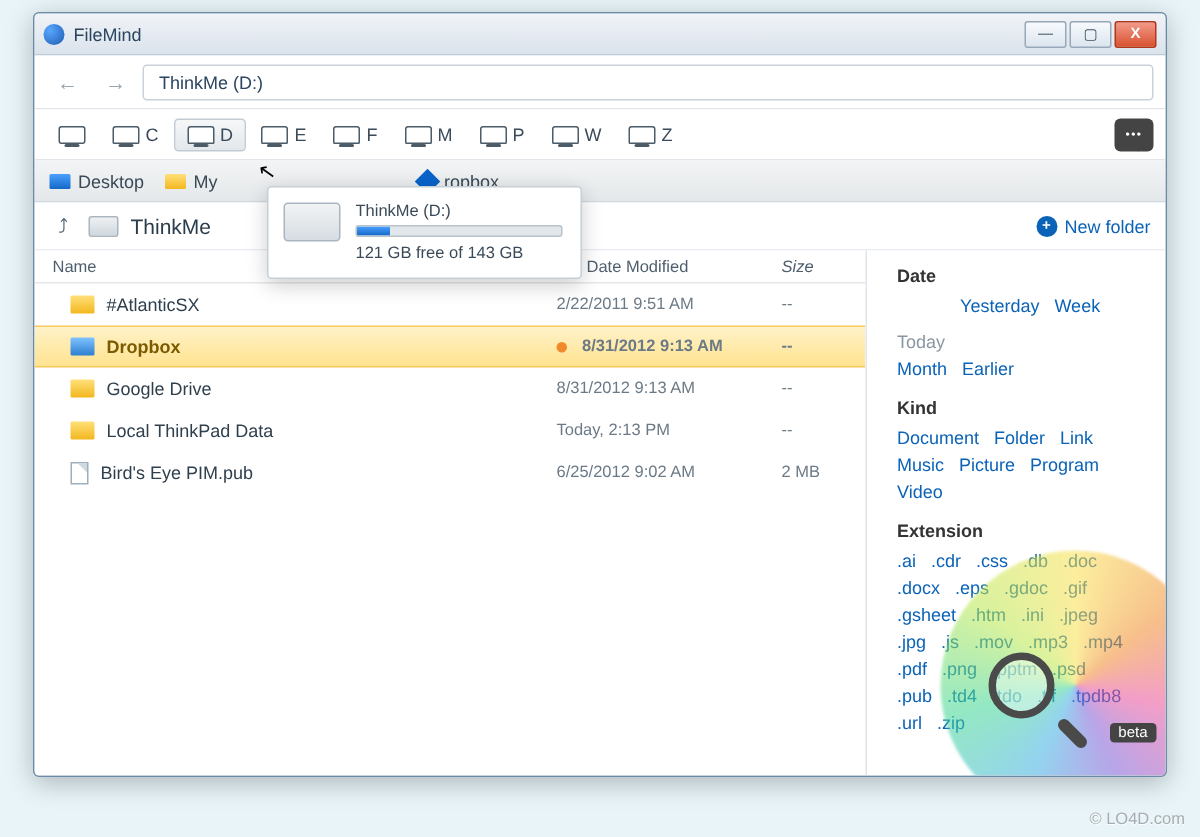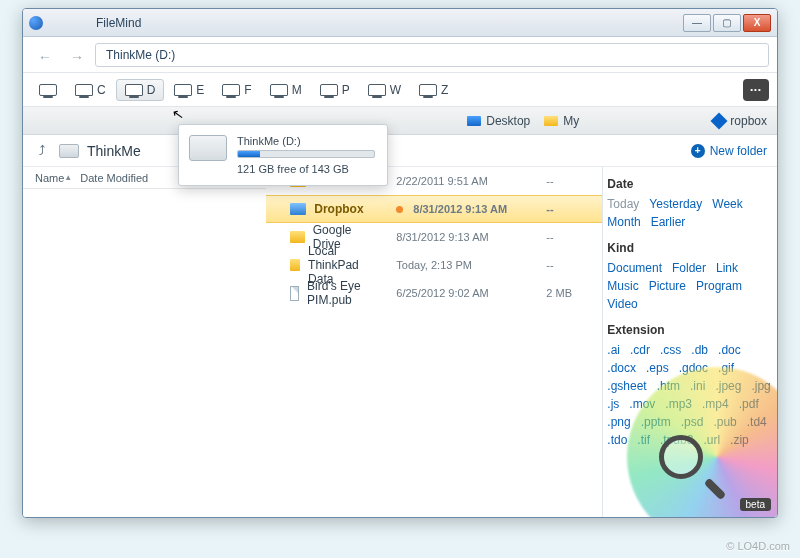--- a/index.html
+++ b/index.html
@@ -1,73 +1,73 @@
 <!DOCTYPE html>
 <html><head>
 <meta charset="utf-8">
 <style>
 * { box-sizing: border-box; margin: 0; padding: 0; }
 body { font-family: "Segoe UI", Tahoma, sans-serif; font-size: 12px; background: #e8f4f8; width: 800px; height: 558px; position: relative; overflow: hidden; }
 .window { position: absolute; left: 22px; top: 8px; width: 756px; height: 510px; background: #fff; border: 1px solid #6a8aa6; border-radius: 4px; box-shadow: 0 4px 18px rgba(0,0,0,0.25); overflow: hidden; }
-.titlebar { height: 28px; background: linear-gradient(#f0f3f7,#dbe3ec); display: flex; align-items: center; padding: 0 6px; border-bottom: 1px solid #bcc9d6; gap: 47px; }
+.titlebar { height: 28px; background: linear-gradient(#f0f3f7,#dbe3ec); display: flex; align-items: center; padding: 0 6px; border-bottom: 1px solid #bcc9d6; }
 .titlebar .app-icon { width: 14px; height: 14px; border-radius: 50%; background: radial-gradient(circle at 30% 30%, #5aa6ff,#1b5db0); margin-right: 6px; }
 .titlebar .title { color: #2b4560; font-size: 12px; }
 .winbtns { margin-left: auto; display: flex; gap: 2px; }
 .winbtn { width: 28px; height: 18px; border: 1px solid #97a8b8; background: linear-gradient(#f7fafd,#dce5ee); display: flex; align-items: center; justify-content: center; font-size: 10px; color: #435566; border-radius: 2px; }
 .winbtn.close { background: linear-gradient(#f29a8a,#d85230); color: #fff; border-color: #b1371b; font-weight: bold; }
 .addrrow { height: 36px; display: flex; align-items: center; padding: 4px 8px; gap: 4px; background: #fff; border-bottom: 1px solid #e2e6ea; }
 .navbtn { width: 28px; height: 26px; display: flex; align-items: center; justify-content: center; color: #9aa7b2; font-size: 14px; border-radius: 3px; }
 .addrfield { flex: 1; height: 24px; border: 1px solid #c9d2db; border-radius: 3px; background: #fff; display: flex; align-items: center; padding: 0 10px; font-size: 12px; color: #2b4560; }
 .drvrow { height: 34px; display: flex; align-items: center; padding: 0 8px; gap: 2px; background: #fff; border-bottom: 1px solid #e2e6ea; }
 .drv { display: flex; align-items: center; gap: 4px; padding: 3px 8px; color: #3a4a58; font-size: 12px; border-radius: 3px; }
 .drv.active { background: linear-gradient(#f5f7f8,#e4e8eb); border: 1px solid #c2ccd4; }
 .drv-icon { width: 18px; height: 12px; border: 1.5px solid #4b5b68; border-radius: 2px 2px 1px 1px; position: relative; background: #fff; }
 .drv-icon::after { content:""; position:absolute; left:3px; right:3px; bottom:-3px; height:2px; background:#4b5b68; border-radius:1px;}
 .drv-icon.monitor { border-radius: 2px; width:18px; height:12px;}
 .speech { margin-left: auto; width: 26px; height: 22px; background:#444; border-radius:4px; position: relative; display:flex; align-items:center; justify-content:center; color:#fff; font-size:8px; letter-spacing:1px;}
 .speech::after{content:""; position:absolute; bottom:-4px; right:6px; border:4px solid transparent; border-top-color:#444;}
-.bcrow { height: 28px; background: linear-gradient(#f2f4f5,#e5e8ea); display: flex; align-items: center; padding: 0 10px; gap: 14px; font-size: 12px; color: #3a4a58; border-bottom: 1px solid #d1d8dd; justify-content: flex-end; }
+.bcrow { height: 28px; background: linear-gradient(#f2f4f5,#e5e8ea); display: flex; align-items: center; padding: 0 10px; gap: 14px; font-size: 12px; color: #3a4a58; border-bottom: 1px solid #d1d8dd; }
 .bc-item { display: flex; align-items: center; gap: 5px; }
 .bc-desktop-ic { width:14px; height:10px; background:linear-gradient(#4aa0ff,#1468c7); border-radius:1px;}
 .bc-fold-ic { width:14px; height:10px; background:linear-gradient(#ffe07a,#f3b71e); border-radius:1px;}
 .bc-dbx-ic { width:12px; height:12px; background:#0a63c9; transform:rotate(45deg);}
 .locrow { height: 32px; display: flex; align-items: center; padding: 0 10px; gap: 8px; background:#fff; border-bottom: 1px solid #e8ecf0;}
 .upbtn { width:18px; height:18px; display:flex; align-items:center; justify-content:center; color:#4e6172; font-size:13px;}
 .drvic { width:20px; height:14px; background:linear-gradient(#eef1f3,#cfd7dd); border:1px solid #a9b5bf; border-radius:2px;}
 .locname { font-size: 14px; color:#2b3c4c;}
 .newfolder { margin-left:auto; display:flex; align-items:center; gap:5px; color:#0b63b8; font-size:12px;}
 .plusic { width:14px; height:14px; border-radius:50%; background:#0b63b8; color:#fff; display:flex; align-items:center; justify-content:center; font-size:10px; font-weight:bold;}
 .main { display: flex; height: calc(100% - 28px - 36px - 34px - 28px - 32px); }
-.listpane { flex: 1; background:#fff; display:flex; }
+.listpane { flex: 1; background:#fff; display:flex; flex-direction:column; }
 .cols { height: 22px; display:flex; align-items:center; border-bottom:1px solid #e4e8eb; color:#4d5e6c; font-size:11px; padding-left: 12px;}
 .cols .c1{flex:1; display:flex; align-items:center; justify-content:space-between; padding-right:8px;}
 .cols .c2{width:130px;}
 .cols .c3{width:56px;font-style:italic;}
 .sort{color:#7f8c97; font-size:8px;}
 .rows { flex:1; overflow:auto;}
 .row { height: 28px; display:flex; align-items:center; padding-left: 24px; font-size:12px; color:#2f3f4d;gap:20px;}
 .row.sel { background:linear-gradient(#fff2c9,#ffe38f); border:1px solid #f2c95a; border-left:none; border-right:none; color:#7b5a00; font-weight:600;justify-content:flex-end;}
 .row .c1{flex:1; display:flex; align-items:center; gap:8px;}
 .row .c2{width:130px; color:#6c7a86; font-size:11px;}
 .row .c3{width:56px; color:#6c7a86; font-size:11px;}
 .fold-ic{width:16px; height:12px; background:linear-gradient(#ffe07a,#f3b71e); border-radius:1px;}
 .fold-ic.blue{background:linear-gradient(#7fc2ff,#2d7fd1);}
 .file-ic{width:12px; height:15px; background:#fff; border:1px solid #9fb0bd; position:relative;}
 .file-ic::before{content:""; position:absolute; top:0; right:0; border:3px solid transparent; border-top-color:#cfd9e1; border-right-color:#cfd9e1;}
 .dot{width:7px;height:7px;border-radius:50%;background:#f08a2c; margin-right:10px;}
-.sidebar { width: 200px; border-left:1px solid #dfe5e9; padding: 10px 4px 0; font-size:12px; background:#fff; position:relative; overflow:hidden;}
+.sidebar { width: 200px; border-left:1px solid #dfe5e9; padding: 10px 20px 0; font-size:12px; background:#fff; position:relative; overflow:hidden;}
 .sidebar h4 { font-size:12px; color:#333; font-weight:bold; margin-bottom:6px;}
 .sidebar .links { display:flex; flex-wrap:wrap; gap:4px 10px; margin-bottom:12px; color:#0b63b8;}
-.sidebar .links span.muted{color:#8a97a2;}
+.sidebar .links span.muted{color:#8a97a2;margin-top:24px;}
 .sidebar .links span{white-space:nowrap;}
 .swirl { position:absolute; bottom:-30px; right:-30px; width:180px; height:180px; border-radius:50%; background: conic-gradient(from 0deg,#f9e04e,#f08a2c,#e94e9a,#7e5bd6,#3dafe3,#3dd694,#b9e84e,#f9e04e); opacity:0.55; filter:blur(1px);}
 .mag { position:absolute; bottom:20px; right:56px; width:62px; height:62px;}
 .mag .lens{width:44px;height:44px;border:5px solid #4a4a4a; border-radius:50%; background:rgba(255,255,255,0.4); position:absolute; left:0; top:0;}
 .mag .hand{position:absolute; width:24px;height:8px;background:#4a4a4a; border-radius:4px; transform:rotate(45deg); right:-6px; bottom:4px;}
-.beta{position:absolute; right:6px; bottom:6px; background:#444; color:#fff; padding:1px 6px; border-radius:3px; font-size:10px;}
+.beta{position:absolute; right:6px; bottom:22px; background:#444; color:#fff; padding:1px 6px; border-radius:3px; font-size:10px;}
 .tooltip { position:absolute; left:178px; top:124px; width:210px; background:#fff; border:1px solid #c5cfd7; border-radius:3px; box-shadow:0 4px 14px rgba(0,0,0,0.2); padding:10px 12px 10px 58px; font-size:11px; color:#3a4a58; z-index:50;}
 .tooltip .hddic{position:absolute; left:10px; top:10px; width:38px; height:26px; background:linear-gradient(#f1f3f5,#d6dde2); border:1px solid #a9b5bf; border-radius:3px;}
 .tooltip .bar{height:8px; background:#e2e7eb; border:1px solid #b8c3cc; border-radius:2px; margin:3px 0 5px; overflow:hidden;}
 .tooltip .bar .fill{height:100%; width:16%; background:linear-gradient(#4aa0ff,#1468c7);}
 .cursor{position:absolute; left:172px; top:106px; font-size:14px; color:#000; z-index:60; transform:rotate(-10deg);}
 .watermark{position:absolute; right:10px; bottom:6px; color:#a6acb1; font-size:11px; text-shadow:0 1px 0 #fff;}
 </style>
 </head>
 <body>
 

